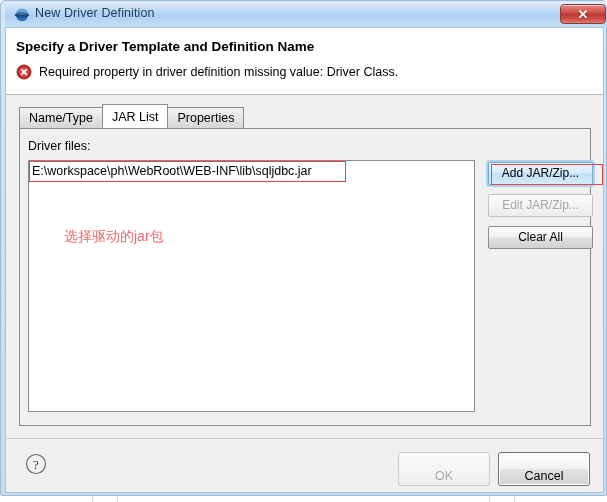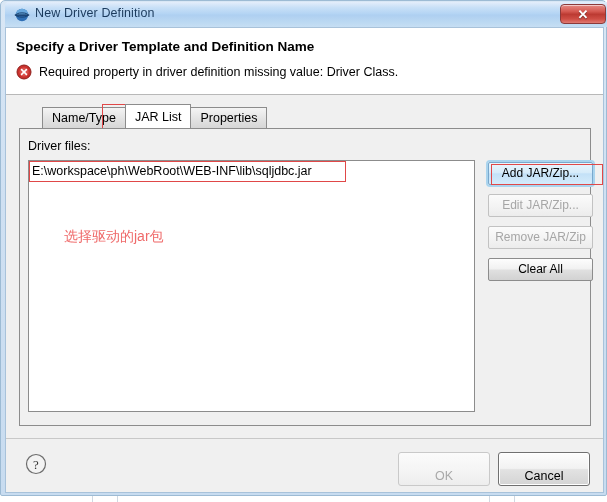--- a/index.html
+++ b/index.html
@@ -158,21 +158,20 @@
     padding: 0 9px;
     display: flex;
     align-items: center;
     font-size: 12.5px;
     color: #000000;
     border: 1px solid #8c8c8c;
     border-bottom: none;
     background: linear-gradient(to bottom, #f4f4f4 0%, #e3e3e3 55%, #d6d6d6 100%);
     white-space: nowrap;
     cursor: pointer;
-    margin-left: 23px;
   }
   .tab + .tab { margin-left: -1px; align-items: center; }
   .tab.selected {
     height: 24px;
     background: #ffffff;
     z-index: 3;
     border-color: #8c8c8c;
   }
 
   
@@ -401,21 +400,20 @@
           <div class="jar-row">E:\workspace\ph\WebRoot\WEB-INF\lib\sqljdbc.jar</div>
         </div>
 
         <div class="annot-box" style="left:9px; top:32px; width:317px; height:21px;"></div>
 
         <div class="annot-text" style="left:44px; top:99px;">选择驱动的jar包</div>
 
         <div class="side-buttons">
           <button class="btn focused">Add JAR/Zip...</button>
           <button class="btn disabled">Edit JAR/Zip...</button>
-          <button class="btn disabled">Remove JAR/Zip</button>
           <button class="btn">Clear All</button>
         </div>
 
         <div class="annot-box" style="left:471px; top:35px; width:112px; height:21px;"></div>
 
       </div>
     </div>
 
     <div class="footer">
       <button class="help-btn">

